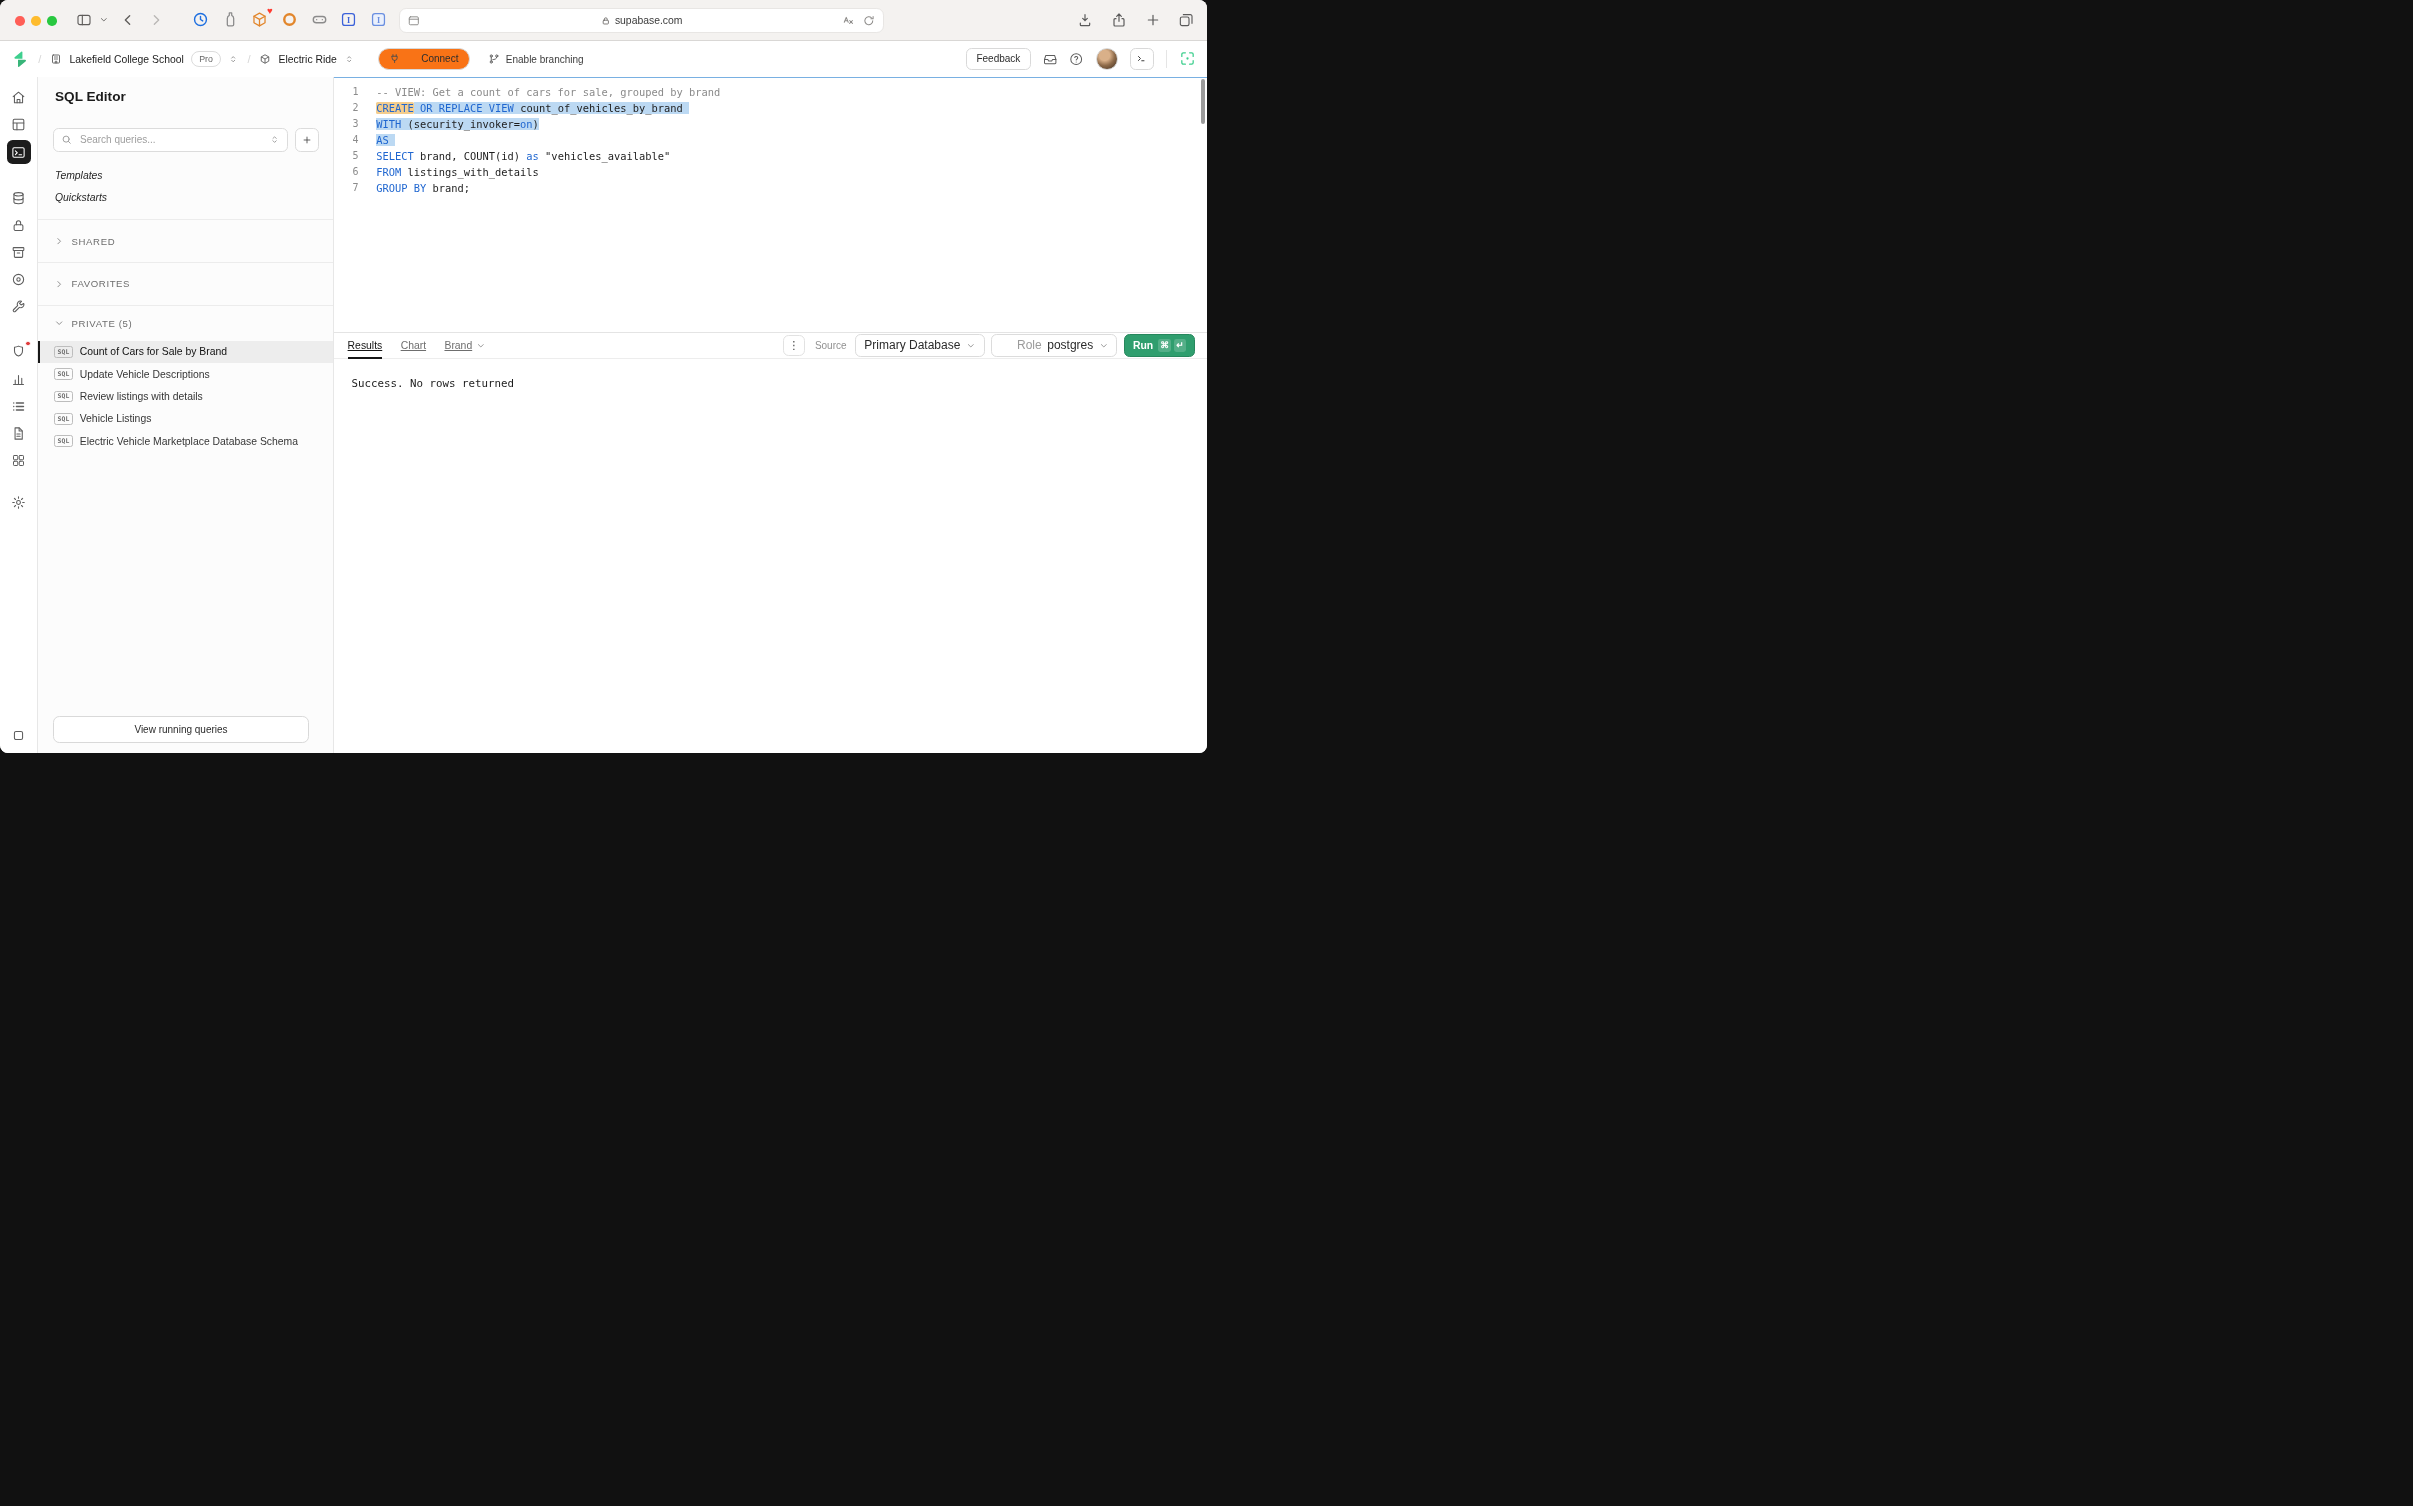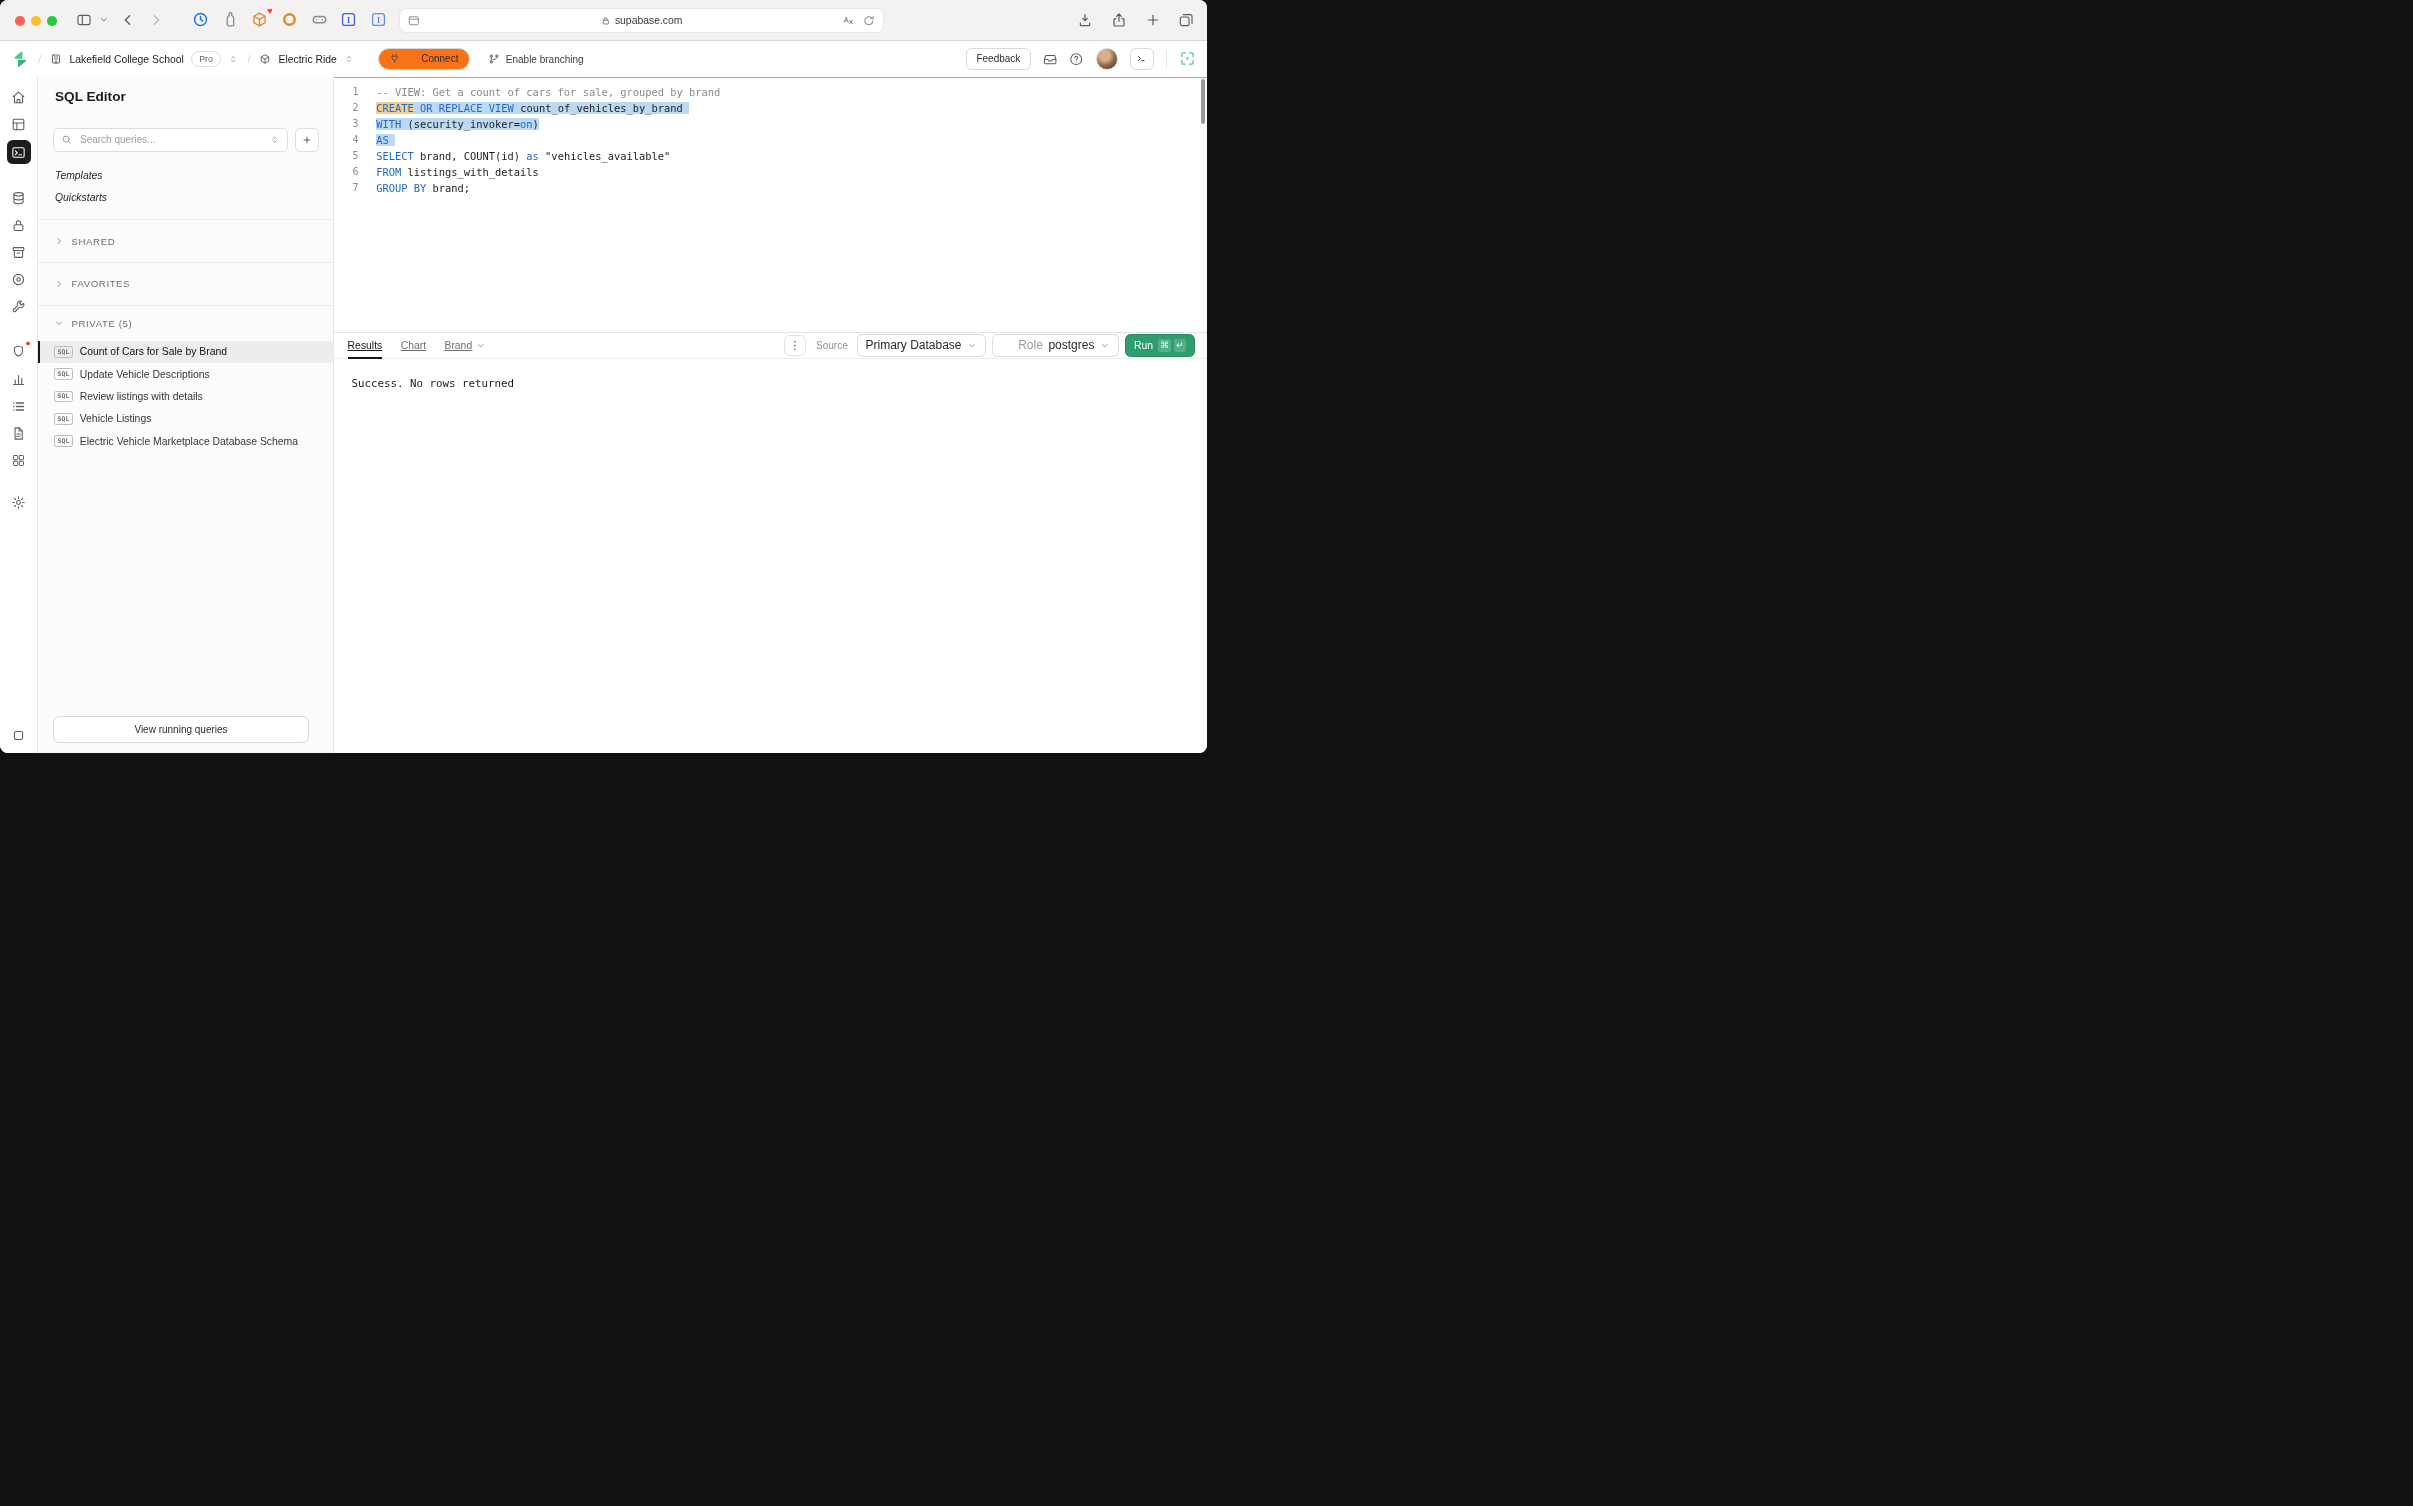--- a/index.html
+++ b/index.html
@@ -97,21 +97,21 @@
   .tab{position:relative;height:100%;display:flex;align-items:center;gap:4px;font-size:10.4px;color:#6e6e6e;margin-right:18.4px;text-decoration:underline;}
   .tab.active{color:#141414;}
   .tab.active::after{content:"";position:absolute;left:0;right:0;bottom:-0.8px;height:1.6px;background:#171717;}
   .tab svg{width:9.6px;height:9.6px;color:#8a8a8a;}
   .rt-right{margin-left:auto;display:flex;align-items:center;gap:6.4px;}
   .kebab{width:21.5px;height:21.5px;border:0.8px solid #e2e2e2;border-radius:5.6px;display:flex;align-items:center;justify-content:center;color:#444;font-size:11.2px;background:#fff;line-height:1;}
   .src-label{font-size:10px;color:#919191;margin:0 2.4px 0 4px;}
   .dd{height:22.3px;border:0.8px solid #dcdcdc;border-radius:5.6px;background:#fff;display:flex;align-items:center;gap:5.6px;padding:0 8px;font-size:12px;color:#2b2b2b;}
   .dd .muted{color:#9b9b9b;padding-left:17px;}
   .dd svg{width:9.6px;height:9.6px;color:#8a8a8a;}
-  .run-btn{height:22.3px;border-radius:5.6px;background:#2f9e6e;border:0.8px solid #27875d;color:#fff;display:flex;align-items:center;gap:4.8px;padding:0 8px;font-size:10.4px;font-weight:400;}
+  .run-btn{height:22.3px;border-radius:5.6px;background:#2f9e6e;border:0.8px solid #27875d;color:#fff;display:flex;align-items:center;gap:4.8px;padding:0 8px;font-size:10.4px;font-weight:700;}
   .key{font-size:8.8px;background:rgba(255,255,255,.18);border-radius:2.4px;padding:0.8px 2.4px;line-height:1.2;}
   .result-msg{position:absolute;top:300px;left:17.6px;font-family:"DejaVu Sans Mono",monospace;font-size:10.8px;color:#1c1c1c;}
   .statusbar{position:absolute;left:0;right:0;bottom:0;height:25px;border-top:0.8px solid #e6e6e6;display:flex;align-items:center;padding-left:7.2px;font-family:"DejaVu Sans Mono",monospace;font-size:9.6px;color:#333;background:#fff;}
 </style>
 </head>
 <body>
 
 <div class="window">
 
   <div class="chrome">

